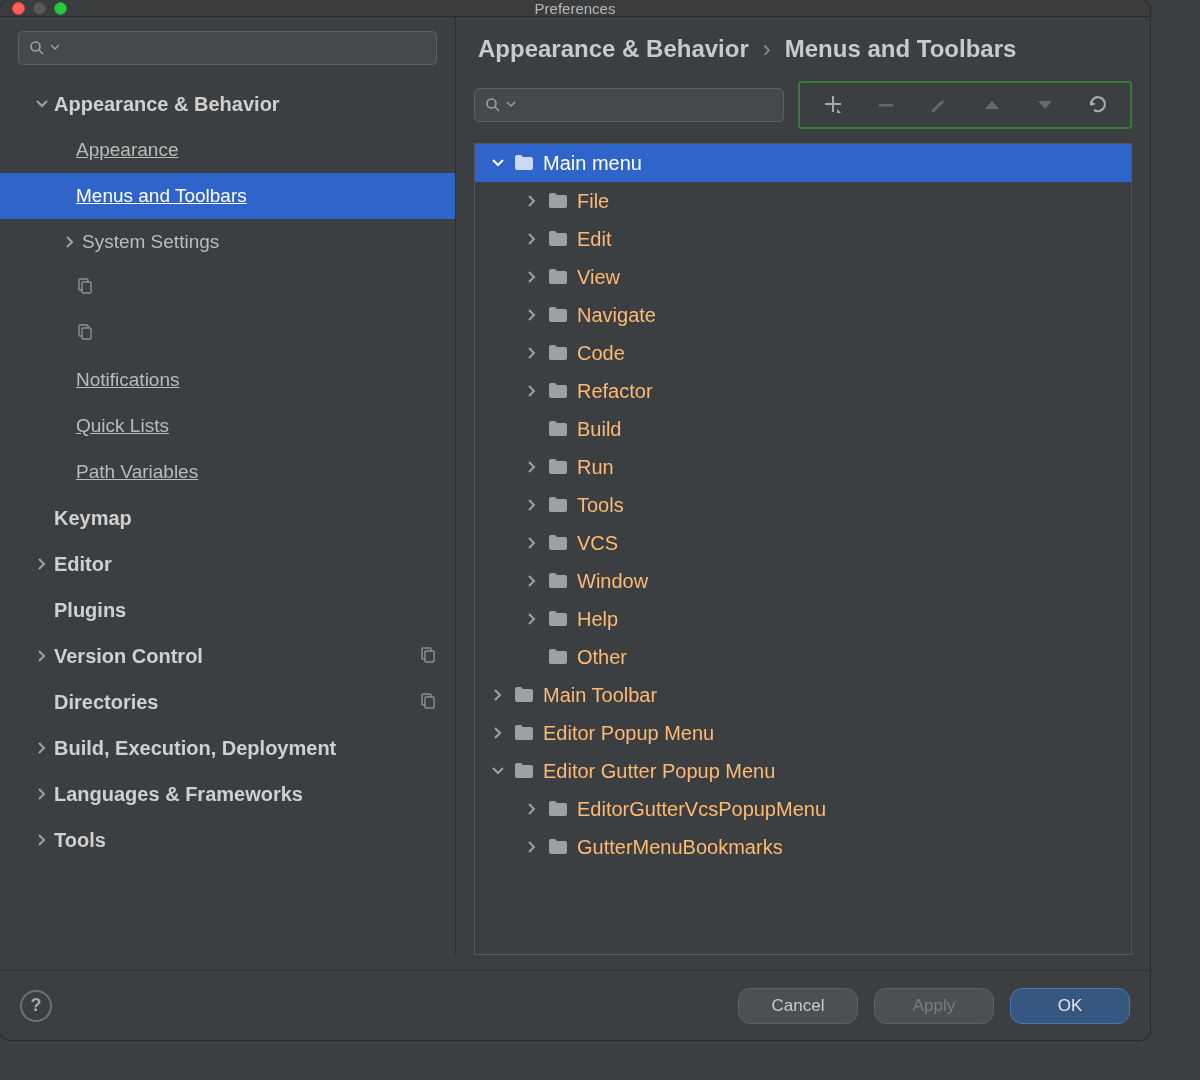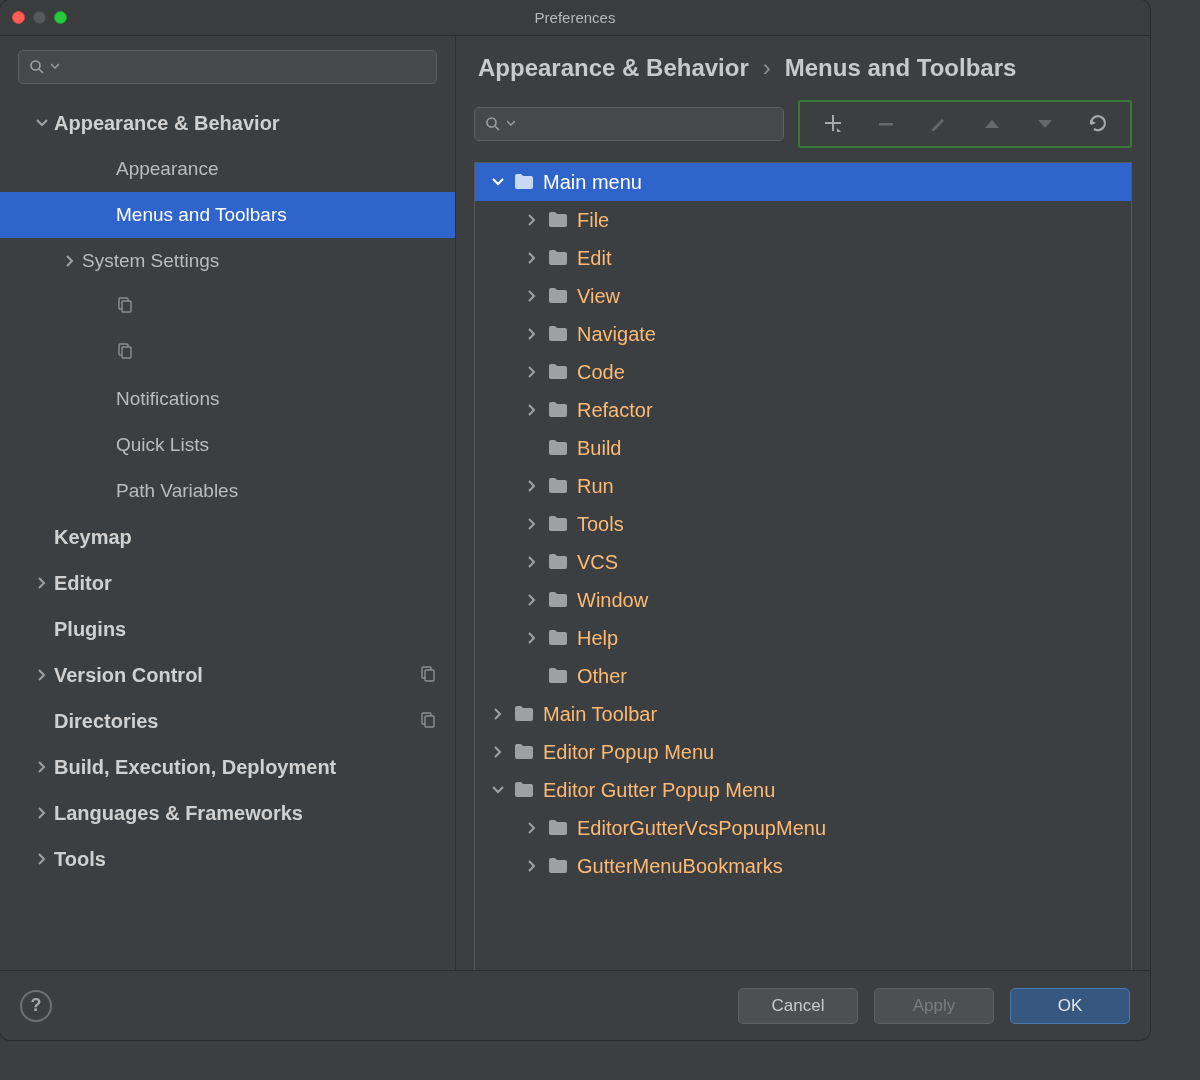--- a/index.html
+++ b/index.html
@@ -1,19 +1,19 @@
 <!DOCTYPE html>
 <html><head>
 <meta charset="utf-8">
 <style>
   * { box-sizing: border-box; margin: 0; padding: 0; font-family: -apple-system, "Helvetica Neue", Arial, sans-serif; }
   body { background: #3c3f41; color: #bbbbbb; width: 1200px; height: 1080px; overflow: hidden; }
   .window { width: 1150px; height: 1040px; background: #3c3f41; border-radius: 10px; overflow: hidden; box-shadow: 0 0 0 1px #2b2b2b; position: relative; }
   
-  .titlebar { height: 36px; background: #3a3c3e; display: flex; align-items: center; position: relative; border-bottom: 1px solid #2b2b2b; }
+  .titlebar { height: 17px; background: #3a3c3e; display: flex; align-items: center; position: relative; border-bottom: 1px solid #2b2b2b; }
   .traffic-lights { position: absolute; left: 12px; display: flex; gap: 8px; }
   .traffic-light { width: 13px; height: 13px; border-radius: 50%; }
   .tl-close   { background: #ff5f57; border: 1px solid #e24640; }
   .tl-min     { background: #575859; border: 1px solid #4a4b4c; }
   .tl-max     { background: #28c940; border: 1px solid #17a52d; }
   .title { margin: 0 auto; font-size: 15px; color: #b6b9bb; }
   
   .body { display: flex; height: calc(100% - 32px - 70px); }
   .sidebar { width: 456px; border-right: 1px solid #2d2f30; padding: 14px 0 0 0; }
   .content { flex: 1; padding: 14px 18px 0 18px; display: flex; flex-direction: column; }
@@ -27,21 +27,21 @@
   .nav-row { display: flex; align-items: center; height: 46px; font-size: 20px; cursor: default; }
   .nav-row.child { font-size: 19px; }
   .nav-row.selected { background: #2f65ca; color: #fff; }
   .nav-row.bold > .nav-label { font-weight: 600; color: #d0d0d0; }
   .nav-row.selected .nav-label { color: #fff; }
   .nav-arrow { width: 24px; display: flex; justify-content: center; color: #9ea1a3; }
   .nav-row .nav-label { flex: 1; }
   .nav-badge { margin-right: 20px; color: #8c8f91; }
   .ind-1 { padding-left: 30px; }
   .ind-2 { padding-left: 58px; }
-  .ind-3 { padding-left: 92px; }
+  .ind-3 { padding-left: 52px; text-decoration: underline; }
   
   .crumb { display: flex; align-items: baseline; gap: 14px; font-size: 24px; color: #c8cacb; font-weight: 600; padding: 4px 0 18px 4px; }
   .crumb .sep { color: #8c8f91; font-weight: 400; }
   
   .content-top { display: flex; gap: 14px; align-items: center; margin-bottom: 14px; }
   .content-search { flex: none; width: 310px; }
   .action-bar { flex: 1; border: 2px solid #397a39; border-radius: 3px; height: 48px; display: flex; align-items: center; justify-content: space-around; padding: 0 6px; }
   .action-btn { width: 44px; height: 40px; display: flex; align-items: center; justify-content: center; color: #9fa2a4; }
   .action-btn.disabled { opacity: .55; }
   
@@ -51,21 +51,21 @@
   .tree-arrow { width: 26px; display: flex; justify-content: center; color: #9fa2a4; }
   .tree-row.selected .tree-arrow { color: #fff; }
   .tree-folder { width: 26px; display: flex; justify-content: center; margin-right: 6px; }
   .tree-row.selected .folder-path { fill: #c9d9f3; }
   .t-ind-1 { padding-left: 10px; align-items: center; }
   .t-ind-2 { padding-left: 44px; }
   
   .footer { position: absolute; bottom: 0; left: 0; right: 0; height: 70px; border-top: 1px solid #2d2f30; display: flex; align-items: center; padding: 0 20px; gap: 16px; background: #3c3f41; }
   .footer .spacer { flex: 1; }
   .help-btn { width: 32px; height: 32px; border-radius: 50%; border: 2px solid #6f7274; display: flex; align-items: center; justify-content: center; color: #a7aaac; font-size: 18px; font-weight: 600; }
-  .btn { height: 36px; min-width: 120px; border-radius: 5px; border: 1px solid #5e6163; background: #4c5052; color: #c8cacb; font-size: 17px; display: flex; align-items: center; justify-content: center; padding: 0 20px; }
+  .btn { height: 36px; min-width: 120px; border-radius: 12px; border: 1px solid #5e6163; background: #4c5052; color: #c8cacb; font-size: 17px; display: flex; align-items: center; justify-content: center; padding: 0 20px; }
   .btn.disabled { color: #7a7d7f; }
   .btn.primary { background: #365880; border: 1px solid #4a78ad; color: #e5e5e5; }
   .folder-path { fill: #9ea1a3; }
 </style>
 </head>
 <body>
 
 <div class="window">
 
   <div class="titlebar">

